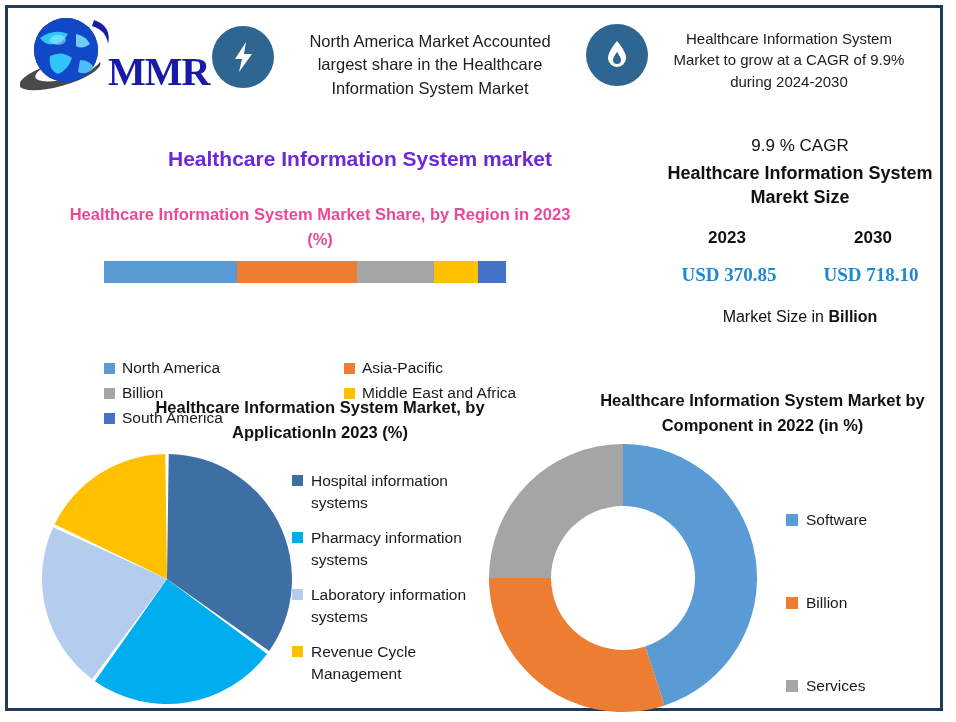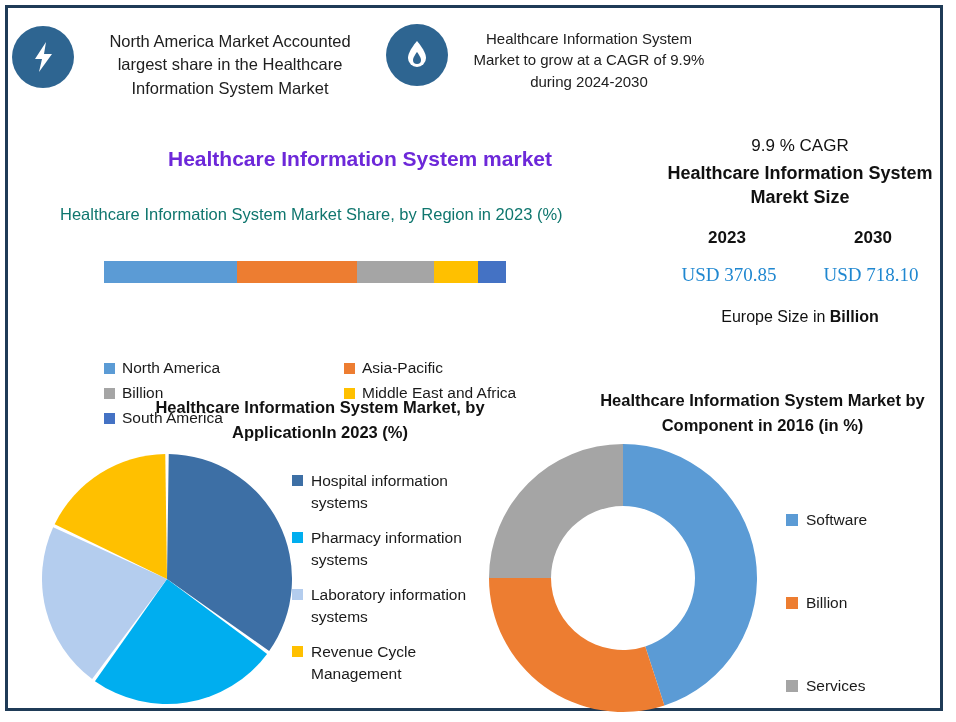--- a/index.html
+++ b/index.html
@@ -93,24 +93,24 @@
     font-weight: bold;
     color: #6d28d9;
   }
 
   
   .bar-title {
     position: absolute;
     left: 60px;
     top: 202px;
     width: 520px;
-    text-align: left;
+    text-align: center;
     font-size: 16.5px;
-    font-weight: normal;
-    color: #0f766e;
+    font-weight: bold;
+    color: #ec4899;
     line-height: 1.5;
   }
   .stacked-bar {
     position: absolute;
     left: 104px;
     top: 261px;
     width: 402px;
     height: 22px;
     display: flex;
   }
@@ -176,21 +176,21 @@
   }
   .val-row {
     display: flex;
     justify-content: space-between;
     margin-top: 16px;
     padding: 0 4px;
   }
   .val-row .val {
     font-family: "Liberation Serif", serif;
     font-size: 19px;
-    font-weight: normal;
+    font-weight: bold;
     color: #1f87d0;
     width: 140px;
     text-align: center;
   }
   .msize {
     margin-top: 22px;
     font-size: 16px;
     color: #111111;
   }
   .msize b { font-weight: bold; }
@@ -277,20 +277,36 @@
 </style>
 </head>
 <body>
 
 <div id="infographic">
 
   <div class="frame"></div>
 
   <div class="header">
 
+    <div class="logo-block">
+      <svg class="logo-svg" width="110" height="86" viewBox="0 0 110 86">
+        <ellipse cx="40" cy="62" rx="42" ry="12" fill="#4a4a4a" transform="rotate(-16 40 62)"></ellipse>
+        <ellipse cx="48" cy="56" rx="34" ry="10" fill="#ffffff" transform="rotate(-16 48 56)"></ellipse>
+        <circle cx="46" cy="38" r="32" fill="#0a2f8f"></circle>
+        <circle cx="46" cy="38" r="32" fill="#1048c8"></circle>
+        <path d="M20 26 q14 -10 28 -4 q-6 10 -14 10 q-8 2 -14 -6z" fill="#35d2ff" opacity="0.92"></path>
+        <path d="M30 44 q12 -6 22 2 q-4 12 -14 16 q-10 -4 -8 -18z" fill="#35d2ff" opacity="0.9"></path>
+        <path d="M56 22 q10 2 14 10 q-8 6 -14 2z" fill="#7fe6ff" opacity="0.85"></path>
+        <path d="M60 48 q10 0 14 8 q-8 8 -16 4z" fill="#5fdcff" opacity="0.8"></path>
+        <ellipse cx="38" cy="28" rx="8" ry="5" fill="#9ff0ff" opacity="0.55"></ellipse>
+        <path d="M74 8 q18 6 14 24 q-2 -14 -16 -18z" fill="#1a1aa8"></path>
+        <ellipse cx="36" cy="66" rx="38" ry="10" fill="none" stroke="#5a5a5a" stroke-width="7" stroke-linecap="round" transform="rotate(-16 36 66)" opacity="0"></ellipse>
+      </svg>
+      <div class="logo-text">MMR</div>
+    </div>
 
     <div class="hdr-item first">
       <div class="circle-icon">
         <svg width="30" height="34" viewBox="0 0 30 34">
           <path d="M18 2 L7 19 h7 l-3 13 L24 14 h-8 z" fill="#ffffff"></path>
         </svg>
       </div>
       <div class="hdr-text">North America Market Accounted largest share in the Healthcare Information System Market</div>
     </div>
 
@@ -350,21 +366,21 @@
     <div class="cagr">9.9 % CAGR</div>
     <div class="size-head">Healthcare Information System Marekt Size</div>
     <div class="year-row">
       <div class="yr">2023</div>
       <div class="yr">2030</div>
     </div>
     <div class="val-row">
       <div class="val">USD 370.85</div>
       <div class="val">USD 718.10</div>
     </div>
-    <div class="msize"><span>Europe Size in </span><b>Billion</b></div>
+    <div class="msize"><span>Market Size in </span><b>Billion</b></div>
   </div>
 
   <div class="pie-title">Healthcare Information System Market, by ApplicationIn 2023 (%)</div>
 
   <div class="pie-wrap">
     <svg width="250" height="262" viewBox="0 0 250 262" id="pie-svg">
         <path d="M 125 131 L 126.74527254239317 6.012184498836973 A 125 125 0 0 1 227.1431122918911 203.05403952122413 Z" fill="#3d6fa5"></path>
         <path d="M 125 131 L 225.0914213685917 205.8779498144482 A 125 125 0 0 1 52.94596047877589 233.1431122918911 Z" fill="#00aeef"></path>
         <path d="M 125 131 L 50.122050185551785 231.09142136859168 A 125 125 0 0 1 11.164542399227841 79.36194627193233 Z" fill="#b4cdee"></path>
         <path d="M 125 131 L 12.65074421260411 76.20360665136536 A 125 125 0 0 1 123.25472745760682 6.012184498836973 Z" fill="#ffc000"></path>
@@ -383,21 +399,21 @@
     <div class="item">
       <span class="sq" style="background: rgb(180, 205, 238);"></span>
       <span>Laboratory information systems</span>
     </div>
     <div class="item">
       <span class="sq" style="background: rgb(255, 192, 0);"></span>
       <span>Revenue Cycle Management</span>
     </div>
   </div>
 
-  <div class="donut-title">Healthcare Information System Market by Component in 2016 (in %)</div>
+  <div class="donut-title">Healthcare Information System Market by Component in 2022 (in %)</div>
 
   <div class="donut-wrap">
     <svg width="272" height="272" viewBox="0 0 272 272" id="donut-svg">
         <path d="M 136 2 A 134 134 0 0 1 177.40827724624296 263.4415731835506 L 158.2492235949962 204.47606917325106 A 72 72 0 0 0 136 64 Z" fill="#5b9bd5"></path>
         <path d="M 177.40827724624296 263.4415731835506 A 134 134 0 0 1 2 136.00000000000003 L 64 136 A 72 72 0 0 0 158.2492235949962 204.47606917325106 Z" fill="#ed7d31"></path>
         <path d="M 2 136.00000000000003 A 134 134 0 0 1 135.99999999999997 2 L 136 64 A 72 72 0 0 0 64 136 Z" fill="#a5a5a5"></path>
       </svg>
   </div>
 
   <div class="donut-legend">

